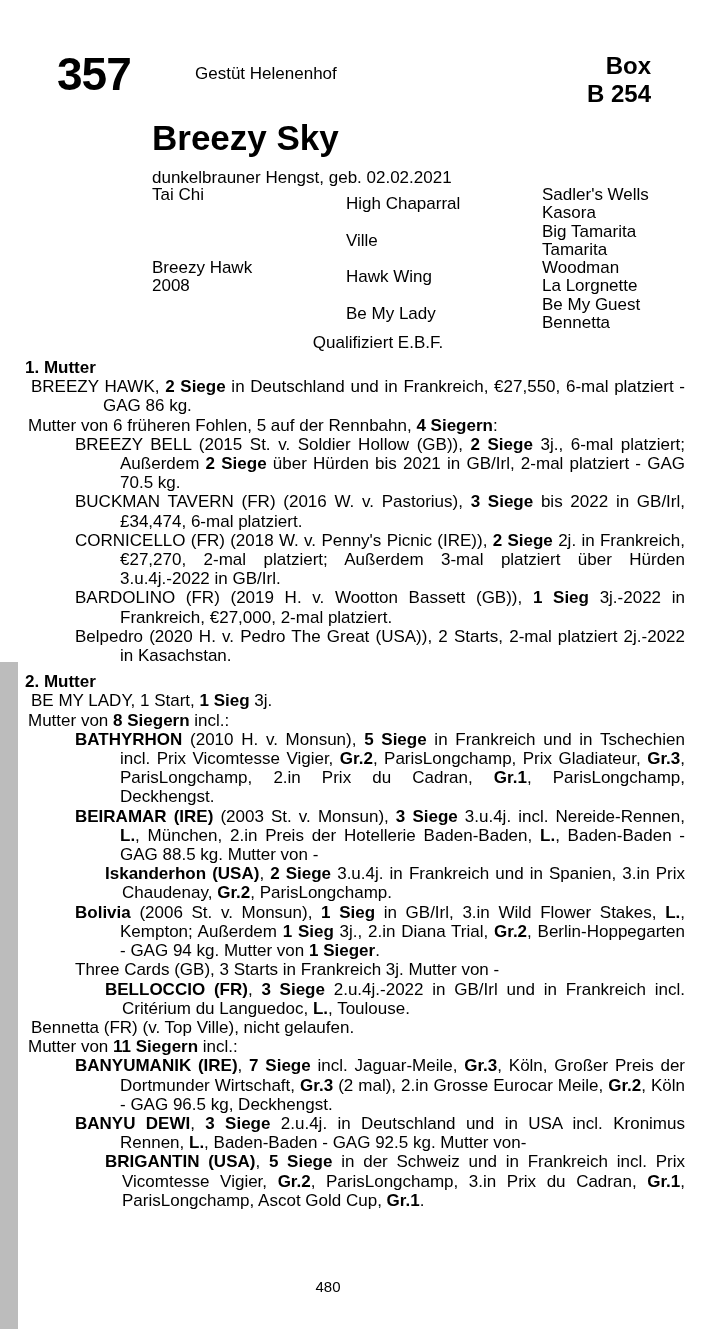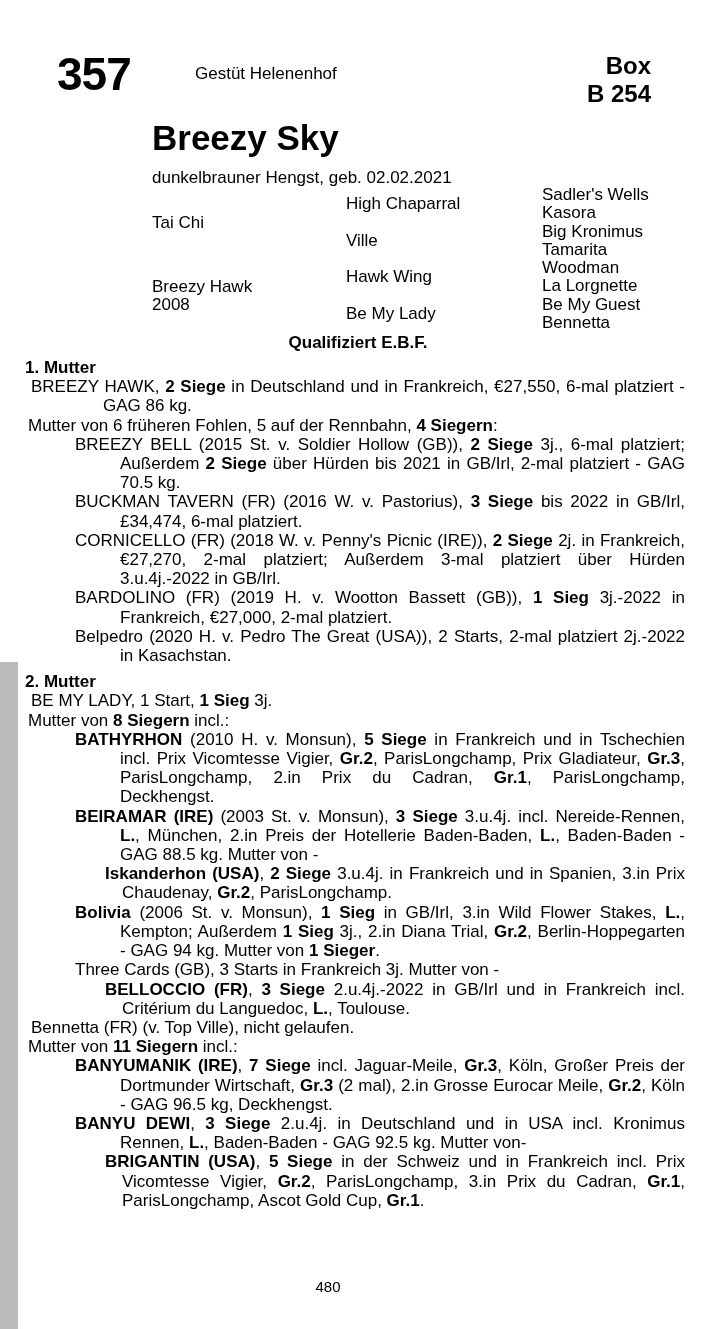--- a/index.html
+++ b/index.html
@@ -16,25 +16,25 @@
 
   
   .title { position:absolute; left:152px; top:118px; font-size:35px; font-weight:bold; }
   .subtitle { position:absolute; left:152px; top:168px; font-size:17px; }
 
   
   .ped { position:absolute; left:152px; top:186px; width:510px; height:146px; display:flex; font-size:17px; }
   .ped-col1 { width:194px; display:flex; flex-direction:column; }
   .ped-col2 { width:196px; display:flex; flex-direction:column; }
   .ped-col3 { width:120px; display:flex; flex-direction:column; justify-content:space-between; }
-  .ped-cell1 { height:73px; display:flex; flex-direction:column; justify-content:center; line-height:18px; }
+  .ped-cell1 { height:73px; display:flex; flex-direction:column; justify-content:flex-start; line-height:18px; }
   .ped-cell2 { height:36.5px; display:flex; flex-direction:column; justify-content:center; }
   .ped-col3 div { line-height:18px; }
 
-  .qualif { position:absolute; left:144px; top:333px; width:428px; text-align:center; font-size:17px; font-weight:bold; }
+  .qualif { position:absolute; left:164px; top:333px; width:428px; text-align:center; font-size:17px; font-weight:normal; }
 
   
   .catalog { position:absolute; left:25px; top:358px; width:660px; font-size:17px; line-height:19.2px; }
   .catalog .h { font-weight:bold; margin-top:7px; }
   .catalog .h:first-child { margin-top:0; }
   .pdam  { padding-left:78px; text-indent:-72px; text-align:justify; }
   .pbase { padding-left:3px; }
   .po1   { padding-left:95px; text-indent:-45px; text-align:justify; }
   .po2   { padding-left:97px; text-indent:-17px; text-align:justify; }
 
@@ -82,21 +82,21 @@
       </div>
     </div>
   <div class="ped-col3">
       <div>
         <div>Sadler's Wells</div>
       </div>
       <div>
         <div>Kasora</div>
       </div>
       <div>
-        <div>Big Kronimus</div>
+        <div>Big Tamarita</div>
       </div>
       <div>
         <div>Tamarita</div>
       </div>
       <div>
         <div>Woodman</div>
       </div>
       <div>
         <div>La Lorgnette</div>
       </div>

